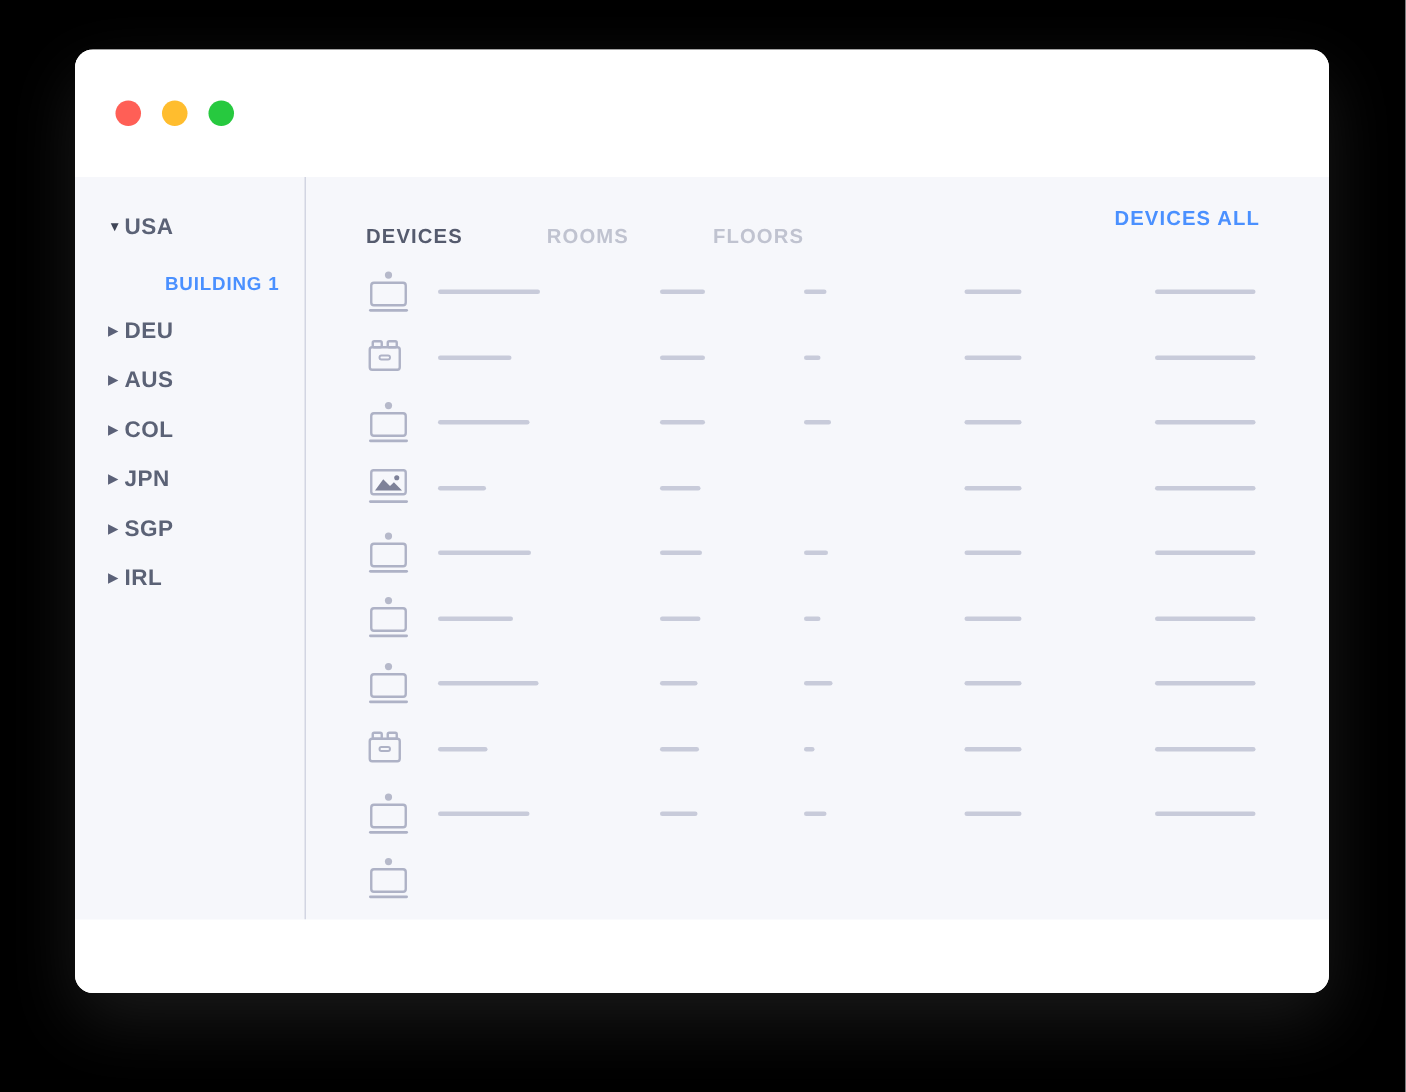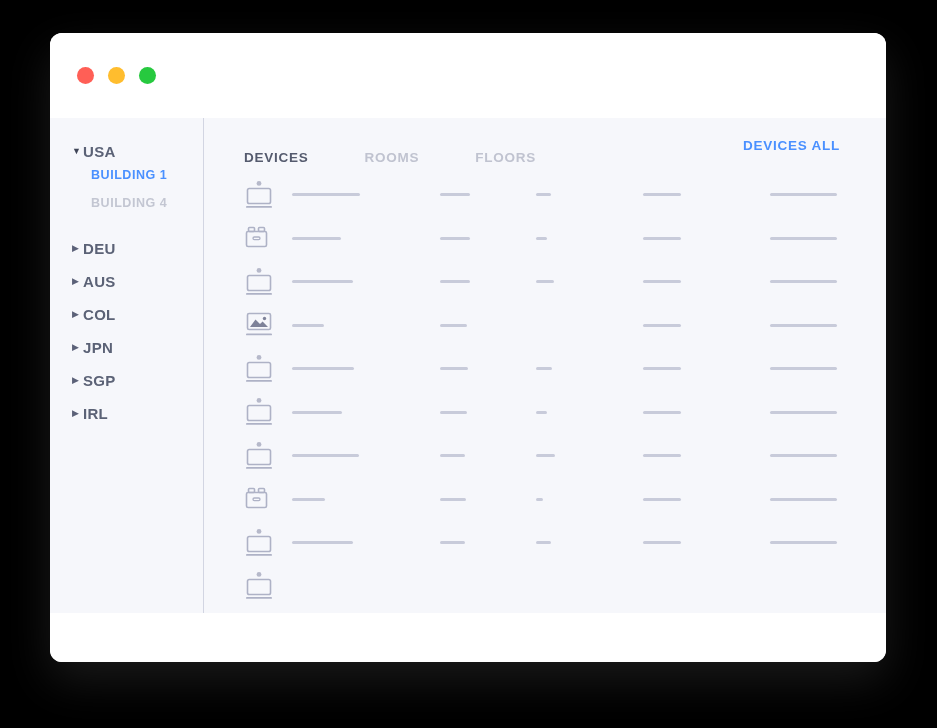--- a/index.html
+++ b/index.html
@@ -92,22 +92,22 @@
   .caret.open { color: #3f4557; }
   .node-label {
     font-size: 15px;
     font-weight: bold;
     color: #5b6276;
     letter-spacing: 0.3px;
   }
   .child {
     height: 28px;
     display: flex;
-    align-items: flex-start;
-    padding-left: 41px;
+    align-items: flex-end;
+    padding-left: 60px;
     cursor: pointer;
   }
   .child-label {
     font-size: 12.5px;
     font-weight: bold;
     letter-spacing: 0.55px;
     color: #c3c6d2;
   }
   .child.active .child-label { color: #4a90ff; }
   .group-gap { height: 8px; }
@@ -201,23 +201,20 @@
 
     <div class="sidebar">
       <div id="sidebar-tree">
           <div class="node">
             <span class="caret open">▼</span>
             <span class="node-label">USA</span>
           </div>
           <div class="child active">
             <span class="child-label">BUILDING 1</span>
           </div>
-          <div class="child">
-            <span class="child-label">BUILDING 4</span>
-          </div>
           <div class="group-gap"></div>
           <div class="node">
             <span class="caret">▶</span>
             <span class="node-label">DEU</span>
           </div>
           <div class="node">
             <span class="caret">▶</span>
             <span class="node-label">AUS</span>
           </div>
           <div class="node">

